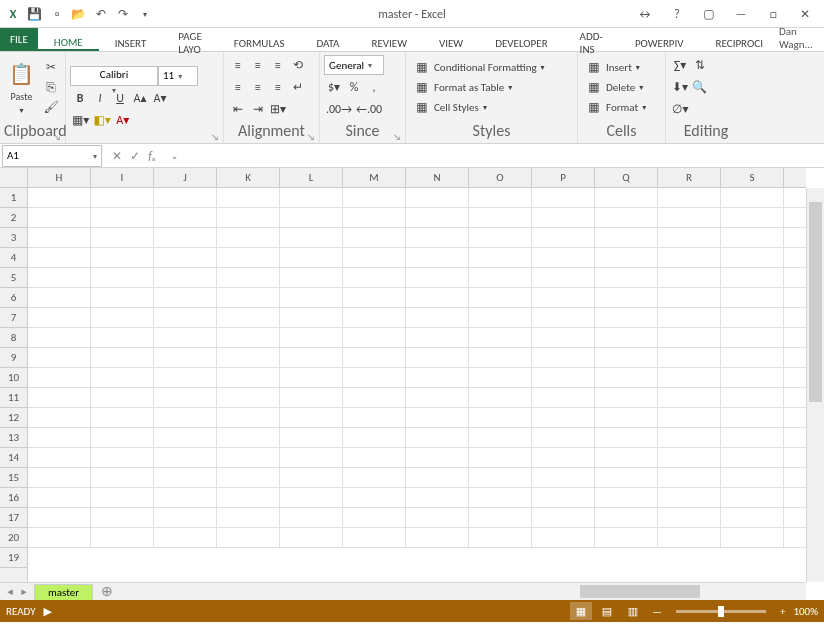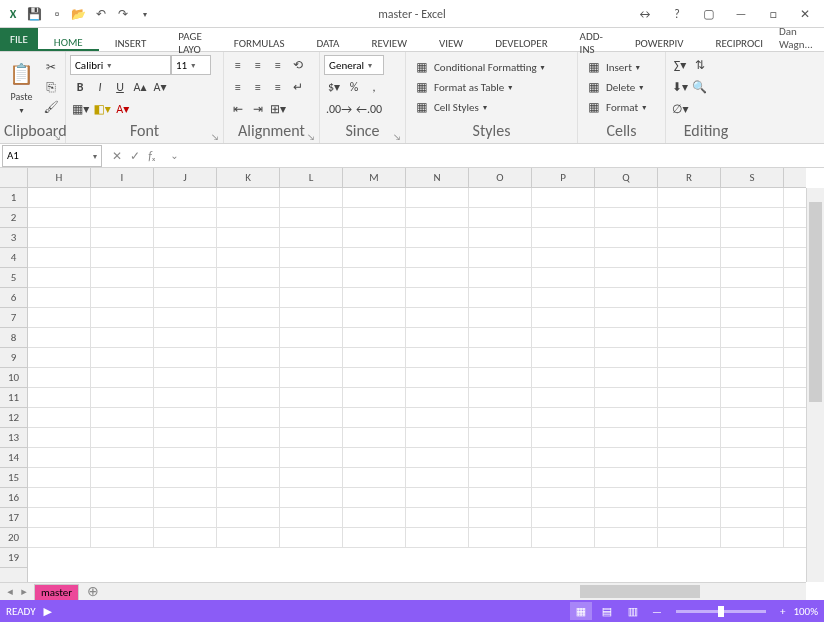--- a/index.html
+++ b/index.html
@@ -58,25 +58,25 @@
 .cell { width: 63px; border-right: 1px solid #e0e0e0; font-size: 11px; padding: 1px 2px; overflow: hidden; white-space: nowrap; font-family: Calibri, sans-serif; }
 .vscroll { position: absolute; right: 0; top: 20px; bottom: 18px; width: 18px; background: #f0f0f0; border-left: 1px solid #d4d4d4; }
 .vscroll .thumb { position: absolute; left: 2px; right: 2px; top: 14px; height: 200px; background: #cdcdcd; border-radius: 0; }
 .hscroll { position: absolute; left: 340px; right: 18px; bottom: 0; height: 18px; background: #f0f0f0; border-top: 1px solid #d4d4d4; }
 .hscroll .thumb { position: absolute; top: 2px; bottom: 2px; left: 240px; width: 120px; background: #cdcdcd; }
 
 
 .sheettabs { position: absolute; left: 0; bottom: 0; width: 340px; height: 18px; background: #f0f0f0; border-top: 1px solid #d4d4d4; display: flex; align-items: center; font-size: 11px; }
 .sheetnav { display: flex; gap: 2px; padding: 0 4px; color: #888; }
 .sheetnav span { cursor: pointer; width: 12px; text-align: center; }
-.sheettab { padding: 1px 6px; background: #ec4899; border: 1px solid #ccc; border-bottom: none; cursor: pointer; }
+.sheettab { padding: 1px 13px; background: #bef264; border: 1px solid #ccc; border-bottom: none; cursor: pointer; }
 .addsheet { padding: 0 8px; color: #888; cursor: pointer; font-size: 14px; }
 
 
-.statusbar { height: 22px; background: #8b5cf6; color: #fff; display: flex; align-items: center; font-size: 11px; padding: 0 6px; }
+.statusbar { height: 22px; background: #a16207; color: #fff; display: flex; align-items: center; font-size: 11px; padding: 0 6px; }
 .status-left { display: flex; align-items: center; gap: 8px; }
 .status-right { margin-left: auto; display: flex; align-items: center; gap: 4px; }
 .viewbtn { width: 22px; height: 18px; display: flex; align-items: center; justify-content: center; cursor: pointer; color: #fff; }
 .viewbtn.active { background: rgba(255,255,255,0.25); }
 .zoomslider { width: 90px; height: 3px; background: rgba(255,255,255,0.5); position: relative; margin: 0 6px; }
 .zoomslider .zh { position: absolute; left: 50%; top: -4px; width: 6px; height: 11px; background: #fff; transform: translateX(-50%); }
 .zoomctl { cursor: pointer; padding: 0 4px; }
 
 
 .annot { position: absolute; left: 36px; top: 122px; right: 20px; bottom: 42px; pointer-events: none; }
@@ -141,21 +141,21 @@
       </div>
     </div>
     <div class="group-label">Clipboard</div>
     <div class="group-dl">↘</div>
   </div>
 
   <div class="group" style="width:158px;">
     <div class="group-body">
       <div class="mini" style="width:100%;">
         <div class="mini-row">
-          <div class="combo" style="width:101px;">
+          <div class="combo" style="width:88px;flex-direction:column;">
               <span>Calibri</span>
               <span class="dd">▾</span>
             </div>
           <div class="combo" style="width:40px;">
               <span>11</span>
               <span class="dd">▾</span>
             </div>
         </div>
         <div class="mini-row">
           <div class="smbtn">
@@ -170,21 +170,20 @@
           <div class="smbtn">A▴</div>
           <div class="smbtn">A▾</div>
         </div>
         <div class="mini-row">
           <div class="smbtn">▦▾</div>
           <div class="smbtn" style="color:#c0a000;">◧▾</div>
           <div class="smbtn" style="color:#c00000;">A▾</div>
         </div>
       </div>
     </div>
-    <div class="group-label">Font</div>
     <div class="group-dl">↘</div>
   </div>
 
   <div class="group" style="width:96px;">
     <div class="group-body">
       <div class="mini">
         <div class="mini-row">
           <div class="smbtn">≡</div>
           <div class="smbtn">≡</div>
           <div class="smbtn">≡</div>

